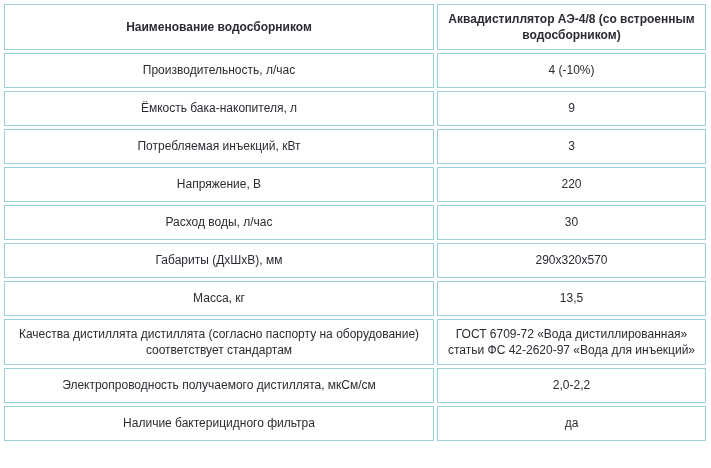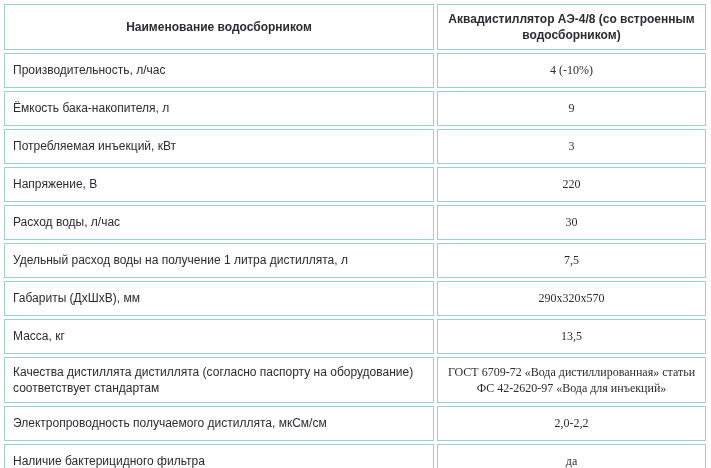--- a/index.html
+++ b/index.html
@@ -28,26 +28,25 @@
     font-weight: bold;
     text-align: center;
     height: 40px;
     padding: 2px 10px;
   }
   .spec-table td {
     height: 29px;
     padding: 2px 8px;
   }
   .spec-table td.name-cell {
-    text-align: left;
+    text-align: center;
     margin-left: 16px;
   }
   .spec-table td.value-cell {
     text-align: center;
-    font-family: Liberation Serif, serif;
   }
   .spec-table tr.tall td {
     height: 40px;
   }
   col.c1 { width: 430px; }
   col.c2 { width: 269px; }
 </style>
 </head>
 <body>
 
@@ -77,24 +76,20 @@
     </tr>
     <tr>
       <td class="name-cell">Напряжение, В</td>
       <td class="value-cell">220</td>
     </tr>
     <tr>
       <td class="name-cell">Расход воды, л/час</td>
       <td class="value-cell">30</td>
     </tr>
     <tr>
-      <td class="name-cell">Удельный расход воды на получение 1 литра дистиллята, л</td>
-      <td class="value-cell">7,5</td>
-    </tr>
-    <tr>
       <td class="name-cell">Габариты (ДхШхВ), мм</td>
       <td class="value-cell">290х320х570</td>
     </tr>
     <tr>
       <td class="name-cell">Масса, кг</td>
       <td class="value-cell">13,5</td>
     </tr>
     <tr class="tall">
       <td class="name-cell">Качества дистиллята дистиллята (согласно паспорту на оборудование) соответствует стандартам</td>
       <td class="value-cell">ГОСТ 6709-72 «Вода дистиллированная» статьи ФС 42-2620-97 «Вода для инъекций»</td>

